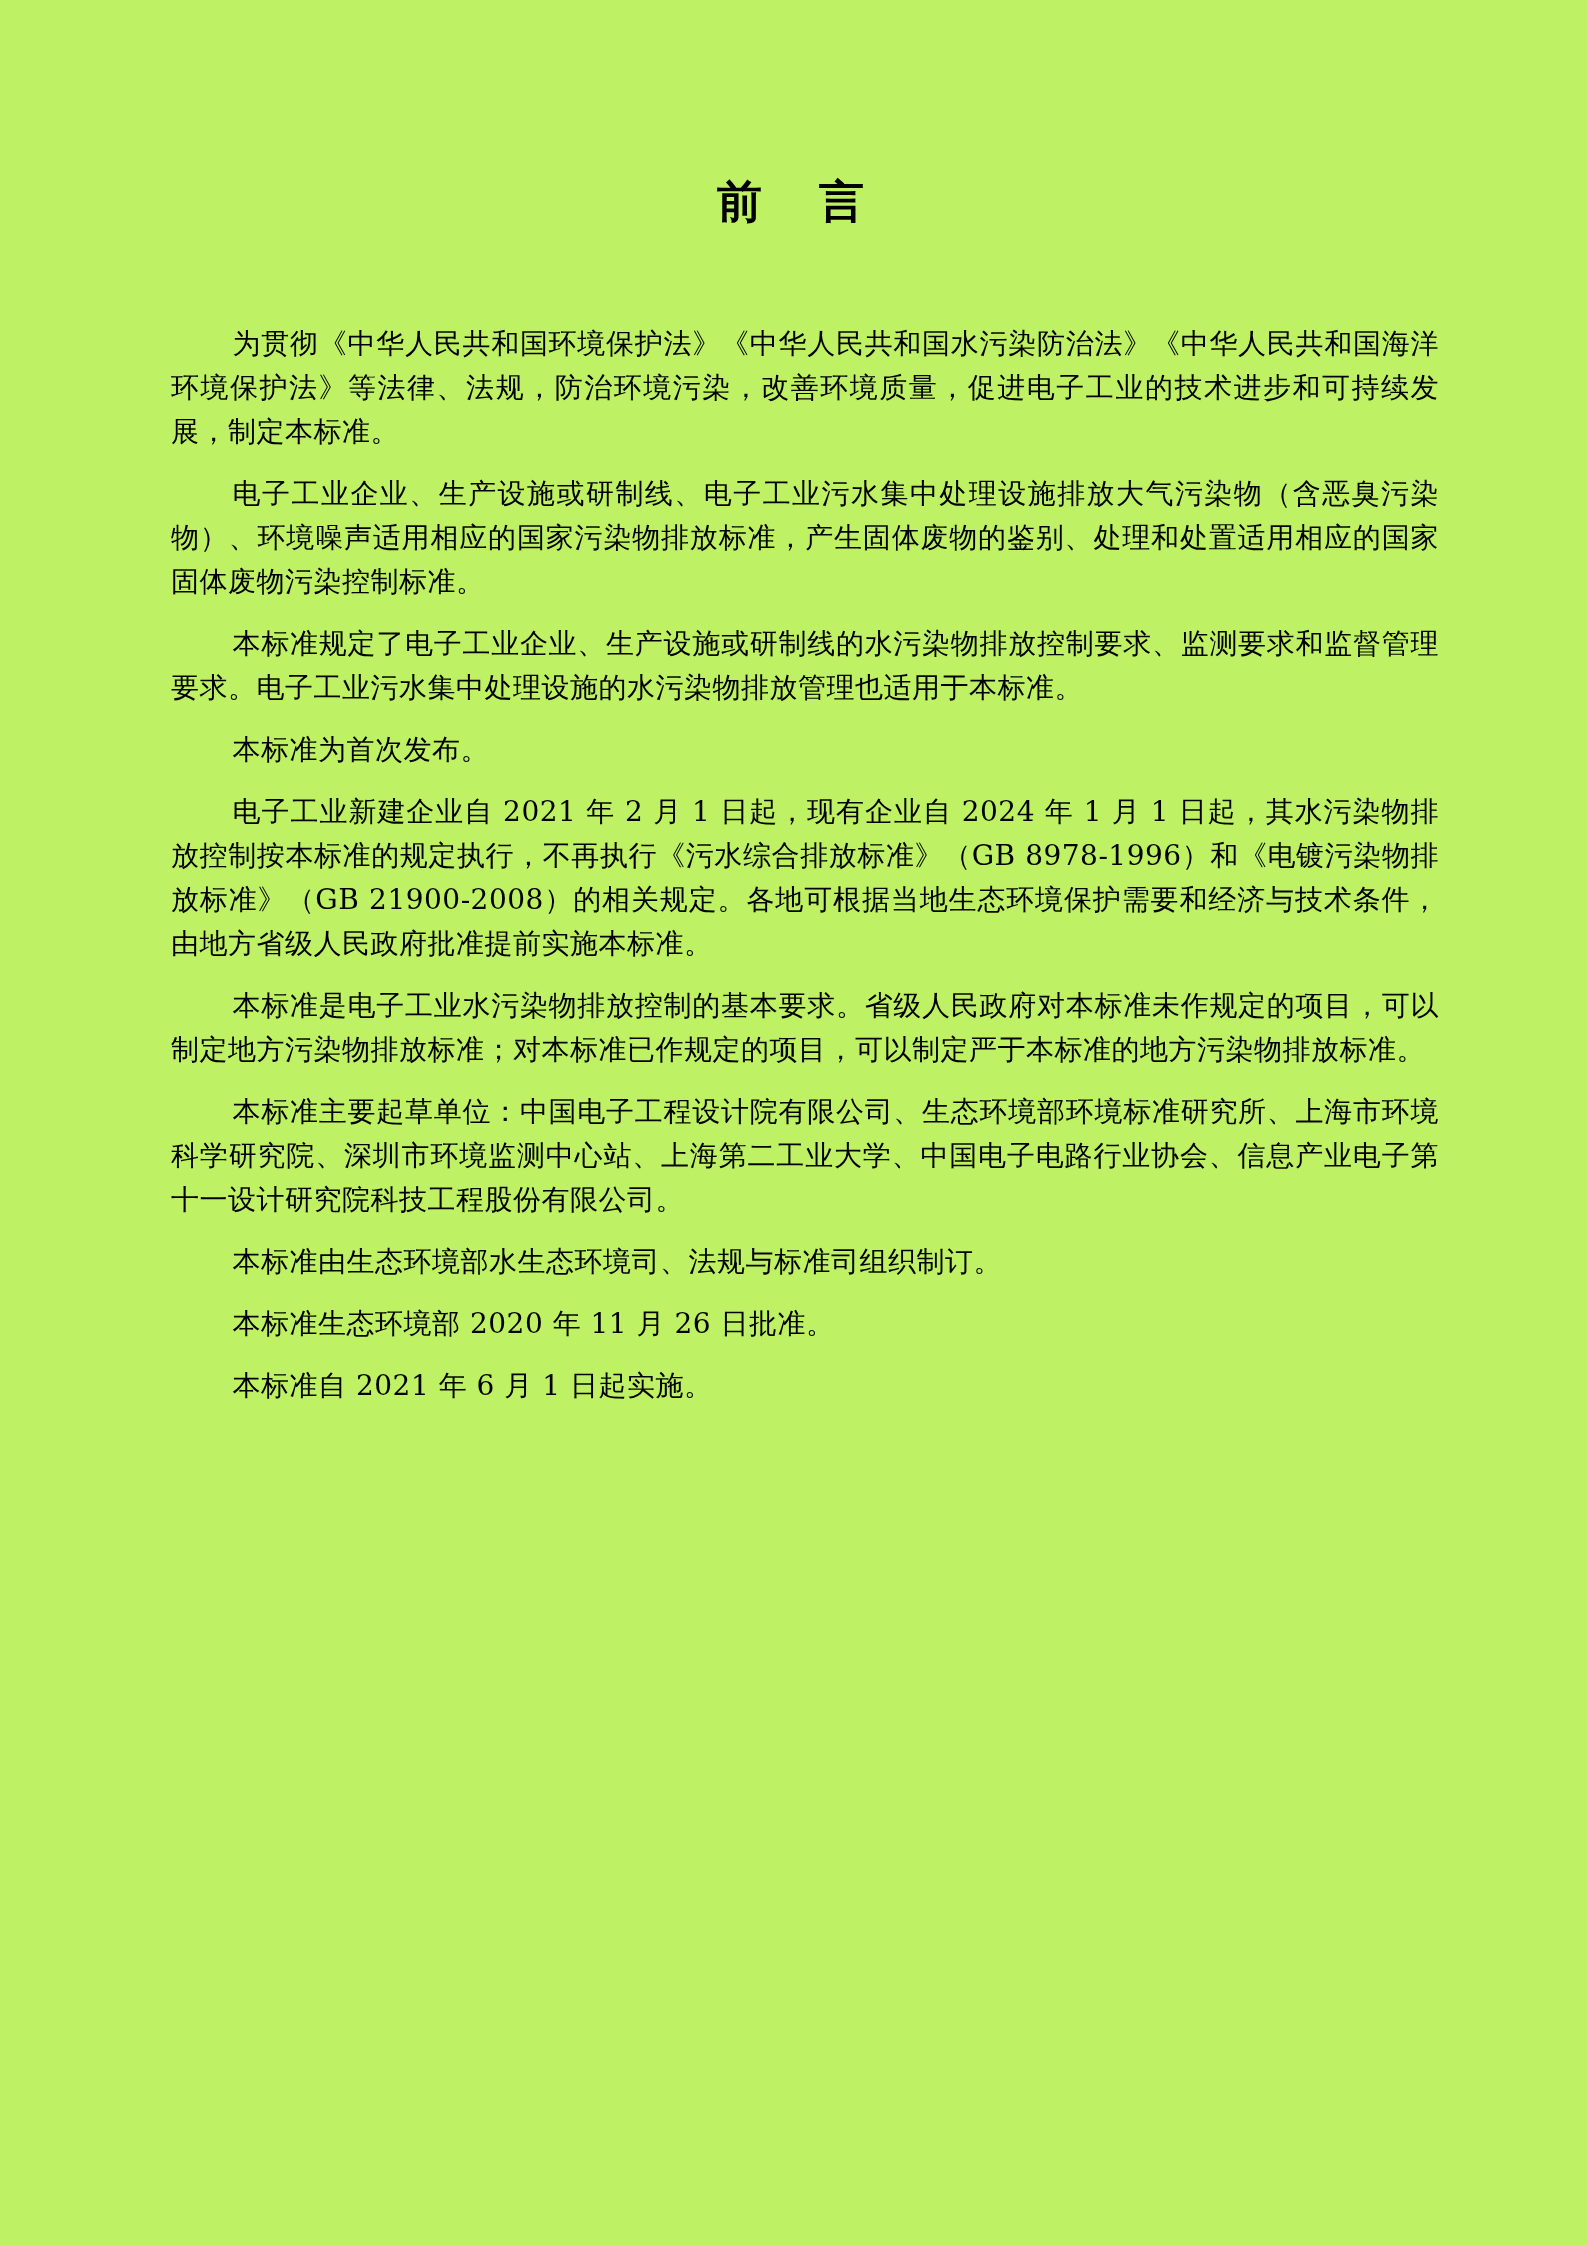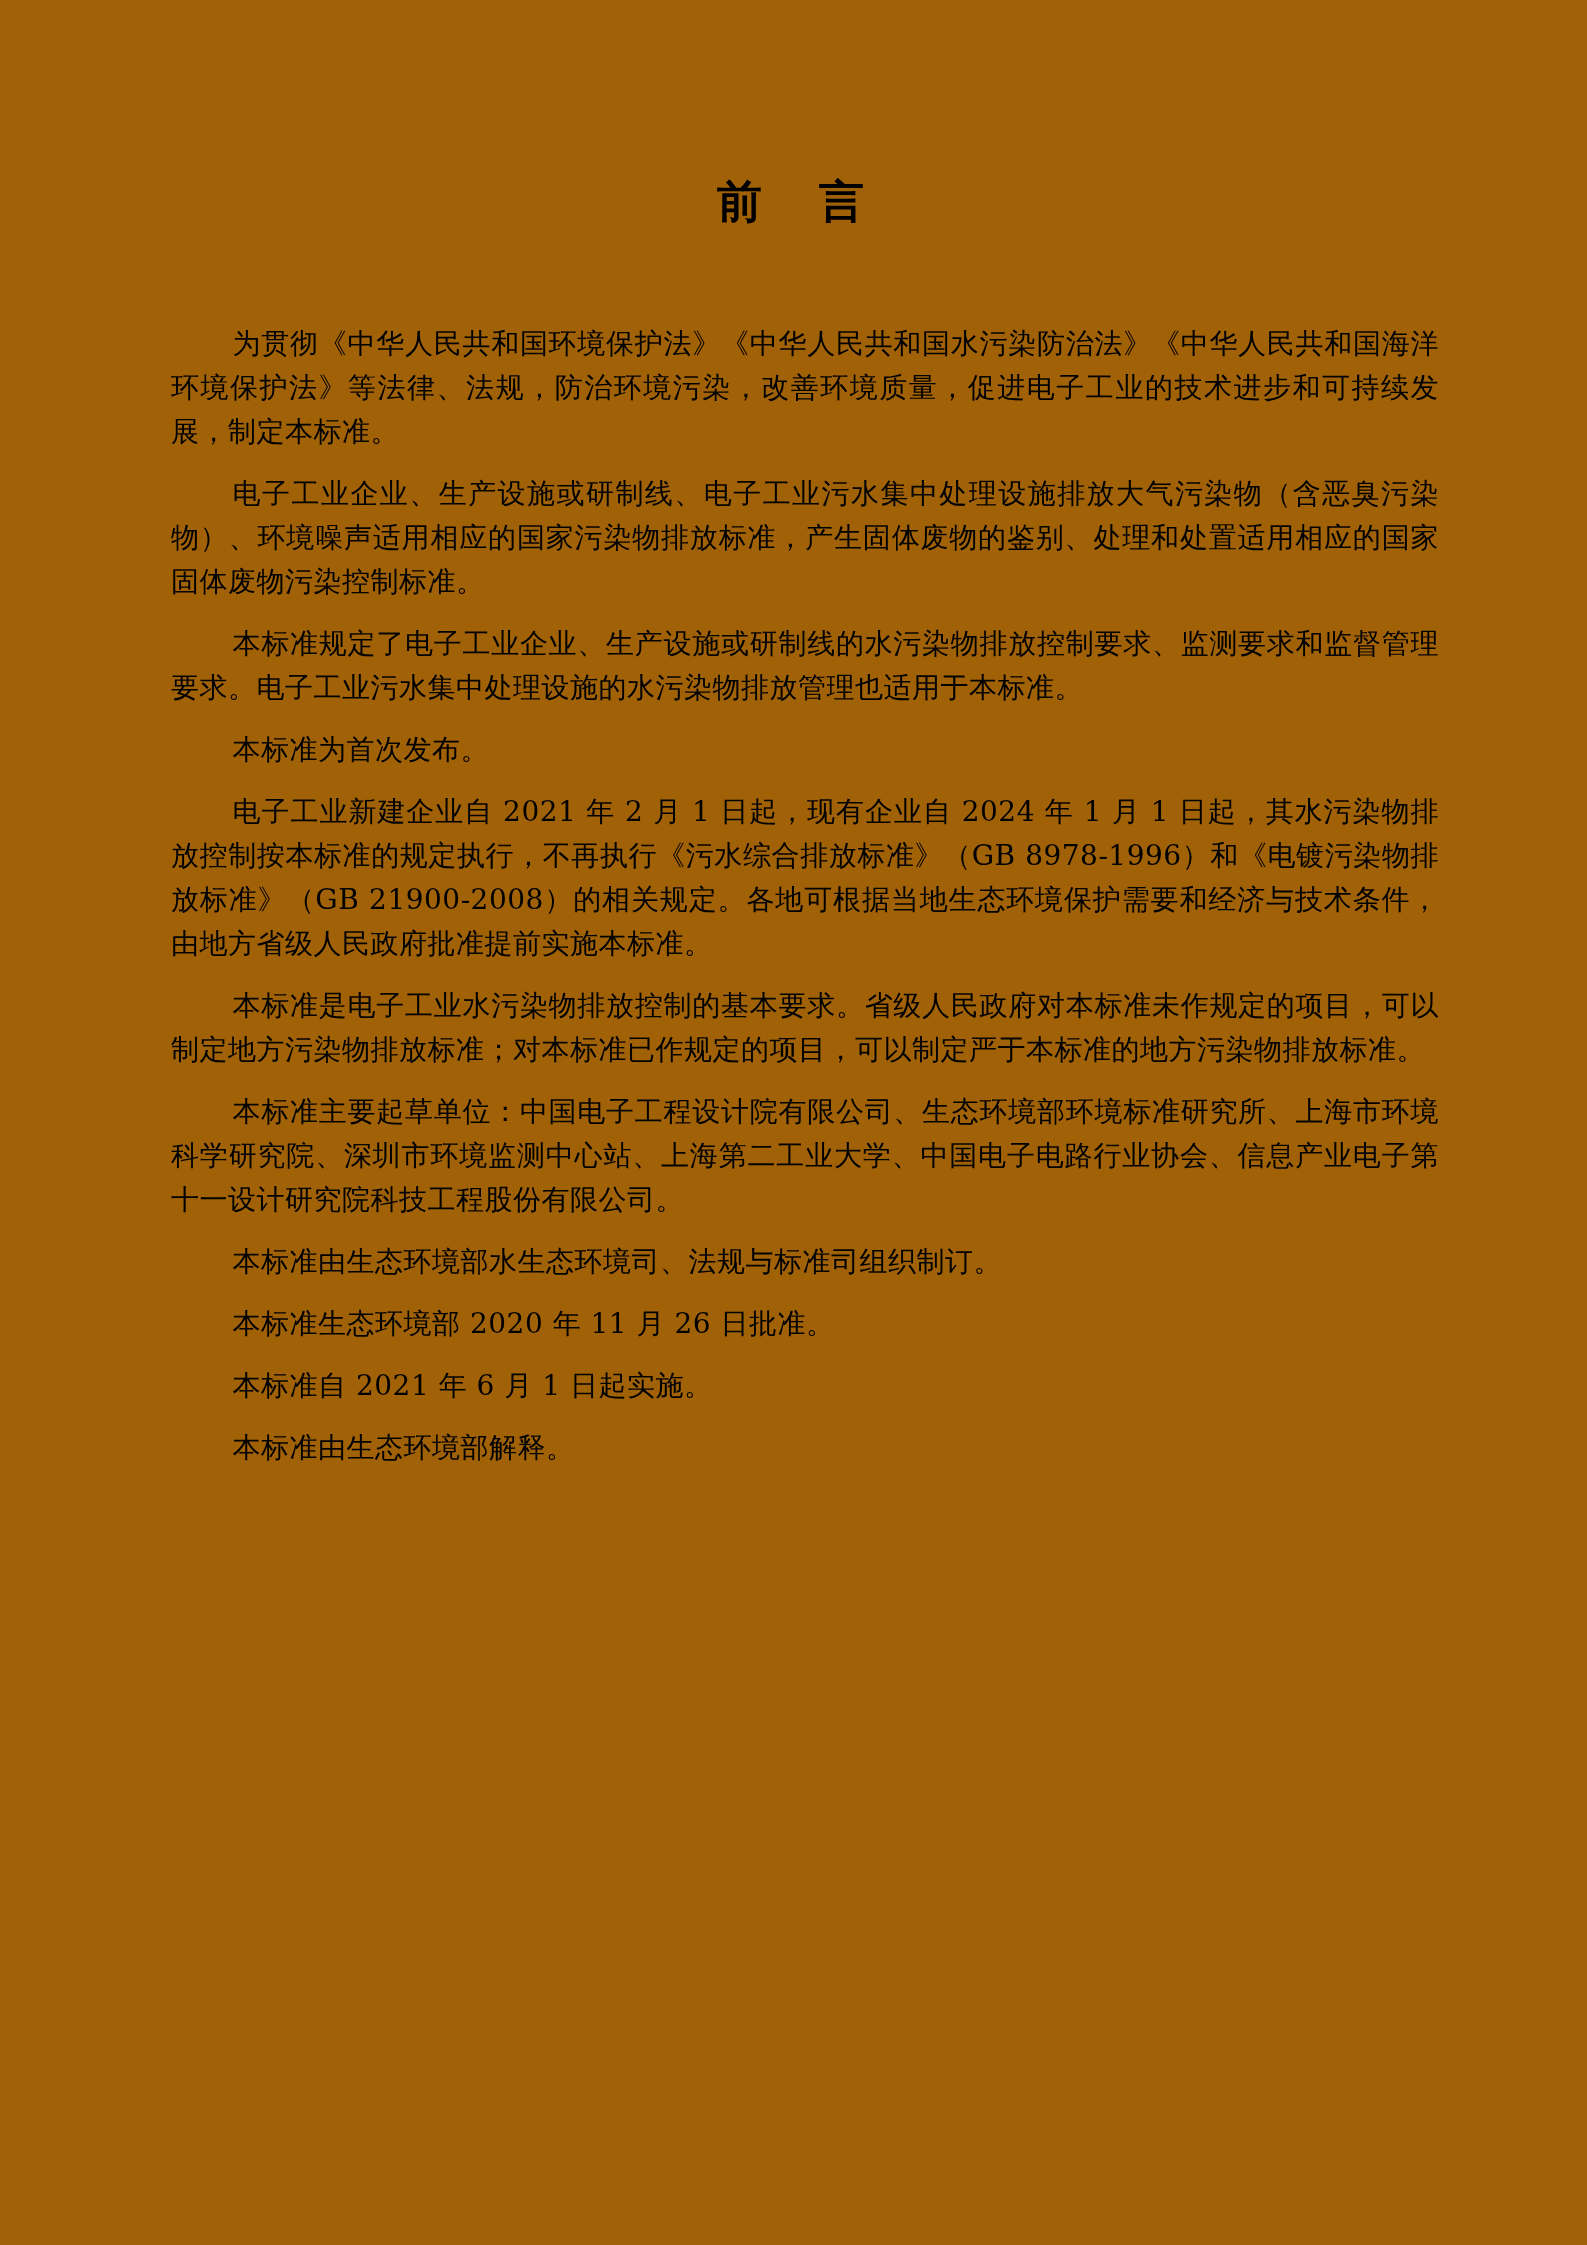--- a/index.html
+++ b/index.html
@@ -13,21 +13,21 @@
     position: relative;
     font-family: "DejaVu Serif", "Liberation Serif", serif;
     color: #000000;
   }
   .page {
     position: absolute;
     left: 0;
     top: 0;
     width: 1587px;
     height: 2245px;
-    background: #a16207;
+    background: #bef264;
     overflow: hidden;
   }
   .doc-title {
     position: absolute;
     top: 176px;
     left: 0;
     width: 100%;
     margin: 0;
     text-align: center;
     font-family: "DejaVu Sans", "Liberation Sans", sans-serif;
@@ -72,17 +72,16 @@
     <p>为贯彻《中华人民共和国环境保护法》《中华人民共和国水污染防治法》《中华人民共和国海洋环境保护法》等法律、法规，防治环境污染，改善环境质量，促进电子工业的技术进步和可持续发展，制定本标准。</p>
     <p>电子工业企业、生产设施或研制线、电子工业污水集中处理设施排放大气污染物（含恶臭污染物）、环境噪声适用相应的国家污染物排放标准，产生固体废物的鉴别、处理和处置适用相应的国家固体废物污染控制标准。</p>
     <p>本标准规定了电子工业企业、生产设施或研制线的水污染物排放控制要求、监测要求和监督管理要求。电子工业污水集中处理设施的水污染物排放管理也适用于本标准。</p>
     <p>本标准为首次发布。</p>
     <p>电子工业新建企业自 2021 年 2 月 1 日起，现有企业自 2024 年 1 月 1 日起，其水污染物排放控制按本标准的规定执行，不再执行《污水综合排放标准》（GB 8978-1996）和《电镀污染物排放标准》（GB 21900-2008）的相关规定。各地可根据当地生态环境保护需要和经济与技术条件，由地方省级人民政府批准提前实施本标准。</p>
     <p>本标准是电子工业水污染物排放控制的基本要求。省级人民政府对本标准未作规定的项目，可以制定地方污染物排放标准；对本标准已作规定的项目，可以制定严于本标准的地方污染物排放标准。</p>
     <p>本标准主要起草单位：中国电子工程设计院有限公司、生态环境部环境标准研究所、上海市环境科学研究院、深圳市环境监测中心站、上海第二工业大学、中国电子电路行业协会、信息产业电子第十一设计研究院科技工程股份有限公司。</p>
     <p>本标准由生态环境部水生态环境司、法规与标准司组织制订。</p>
     <p>本标准生态环境部 2020 年 11 月 26 日批准。</p>
     <p>本标准自 2021 年 6 月 1 日起实施。</p>
-    <p>本标准由生态环境部解释。</p>
   </div>
 
 
 </div>
 
 </body></html>

